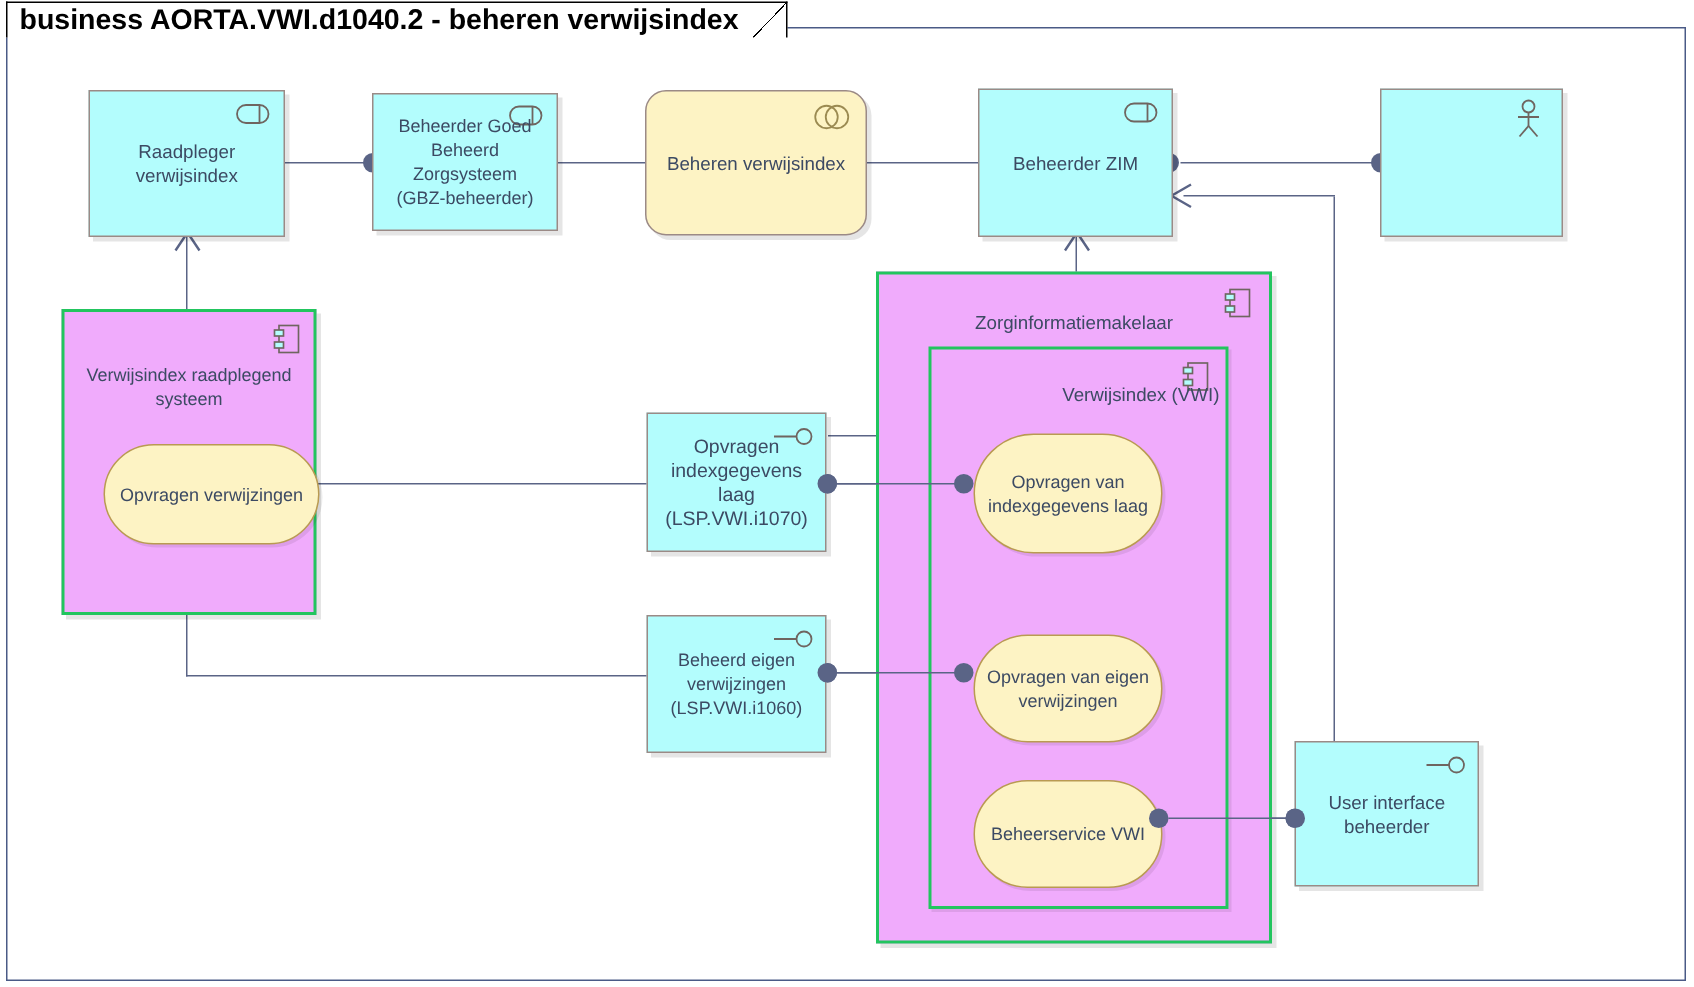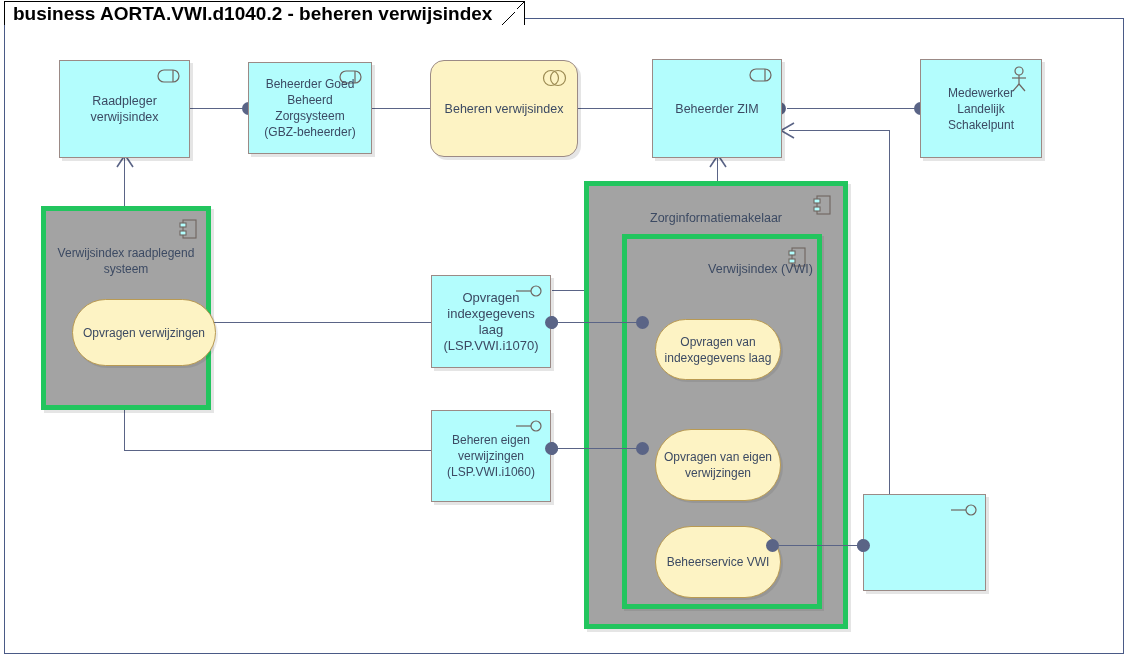--- a/index.html
+++ b/index.html
@@ -29,21 +29,21 @@
 
   
   .node{position:absolute;box-sizing:border-box;}
 
   .boxshape{
     background:#b3fdfd;border:1px solid #9b8a86;
     box-shadow:3px 3px 0 0 rgba(0,0,0,0.10);
     box-sizing:border-box;
   }
   .container{
-    background:#a3a3a3;border:5px solid #22c55e;
+    background:#f0abfc;border:2px solid #22c55e;
     box-shadow:3px 3px 0 0 rgba(0,0,0,0.10);
     box-sizing:border-box;
   }
   .ellipse{
     background:#fdf3c4;border:1px solid #b99a52;
     border-radius:46px;box-sizing:border-box;
     box-shadow:2px 2px 0 0 rgba(0,0,0,0.08);
   }
   .rounded-yellow{
     background:#fdf3c4;border:1px solid #9b8a86;
@@ -174,22 +174,20 @@
   </div>
 
   <div class="node boxshape" style="left:920px;top:59px;width:122px;height:99px;">
     <svg class="icon" style="right:12px;top:6px;" width="20" height="26" viewBox="0 0 20 26">
       <circle cx="10" cy="5" r="4" fill="none" stroke="#6f6560" stroke-width="1.2"></circle>
       <line x1="10" y1="9" x2="10" y2="18" stroke="#6f6560" stroke-width="1.2"></line>
       <line x1="3" y1="12" x2="17" y2="12" stroke="#6f6560" stroke-width="1.2"></line>
       <line x1="10" y1="18" x2="4" y2="25" stroke="#6f6560" stroke-width="1.2"></line>
       <line x1="10" y1="18" x2="16" y2="25" stroke="#6f6560" stroke-width="1.2"></line>
     </svg>
-    <div class="label center" style="font-size:12px;">Medewerker Landelijk
-Schakelpunt</div>
   </div>
 
   <div class="node container" style="left:41px;top:206px;width:170px;height:204px;">
     <svg class="icon" style="right:9px;top:8px;" width="18" height="20" viewBox="0 0 18 20">
       <rect x="4" y="1" width="13" height="18" fill="none" stroke="#6f6560" stroke-width="1.1"></rect>
       <rect x="1" y="4" width="6" height="4" fill="#b3fdfd" stroke="#6f6560" stroke-width="1.1"></rect>
       <rect x="1" y="12" width="6" height="4" fill="#b3fdfd" stroke="#6f6560" stroke-width="1.1"></rect>
     </svg>
     <div class="label top" style="font-size:12px;">Verwijsindex raadplegend
 systeem</div>
@@ -207,62 +205,64 @@
     <div class="label center" style="font-size:13px;">Opvragen
 indexgegevens laag
 (LSP.VWI.i1070)</div>
   </div>
 
   <div class="node boxshape" style="left:431px;top:410px;width:120px;height:92px;">
     <svg class="icon" style="right:7px;top:8px;" width="28" height="14" viewBox="0 0 28 14">
       <line x1="1" y1="7" x2="16" y2="7" stroke="#6f6560" stroke-width="1.2"></line>
       <circle cx="21" cy="7" r="5" fill="none" stroke="#6f6560" stroke-width="1.2"></circle>
     </svg>
-    <div class="label center" style="font-size:12px;">Beheren eigen
+    <div class="label center" style="font-size:12px;">Beheerd eigen
 verwijzingen
 (LSP.VWI.i1060)</div>
   </div>
 
   <div class="node container" style="left:584px;top:181px;width:264px;height:448px;">
     <svg class="icon" style="right:12px;top:9px;" width="18" height="20" viewBox="0 0 18 20">
       <rect x="4" y="1" width="13" height="18" fill="none" stroke="#6f6560" stroke-width="1.1"></rect>
       <rect x="1" y="4" width="6" height="4" fill="#b3fdfd" stroke="#6f6560" stroke-width="1.1"></rect>
       <rect x="1" y="12" width="6" height="4" fill="#b3fdfd" stroke="#6f6560" stroke-width="1.1"></rect>
     </svg>
     <div class="label" style="top:24px;font-size:12.5px;">Zorginformatiemakelaar</div>
 
     <div class="node container" style="left:33px;top:48px;width:200px;height:375px;box-shadow:2px 2px 0 0 rgba(0,0,0,0.08);">
       <svg class="icon" style="right:11px;top:8px;" width="18" height="20" viewBox="0 0 18 20">
         <rect x="4" y="1" width="13" height="18" fill="none" stroke="#6f6560" stroke-width="1.1"></rect>
         <rect x="1" y="4" width="6" height="4" fill="#b3fdfd" stroke="#6f6560" stroke-width="1.1"></rect>
         <rect x="1" y="12" width="6" height="4" fill="#b3fdfd" stroke="#6f6560" stroke-width="1.1"></rect>
       </svg>
       <div class="label" style="top:22px;font-size:12.5px;text-align:right;">Verwijsindex (VWI)</div>
 
-      <div class="ellipse" style="position:absolute;left:28px;top:80px;width:126px;height:61px;">
+      <div class="ellipse" style="position:absolute;left:28px;top:56px;width:126px;height:80px;">
         <div class="label center" style="font-size:12px;">Opvragen van
 indexgegevens laag</div>
       </div>
 
       <div class="ellipse" style="position:absolute;left:28px;top:190px;width:126px;height:72px;">
         <div class="label center" style="font-size:12px;">Opvragen van eigen
 verwijzingen</div>
       </div>
 
       <div class="ellipse" style="position:absolute;left:28px;top:287px;width:126px;height:72px;">
         <div class="label center" style="font-size:12px;">Beheerservice VWI</div>
       </div>
     </div>
   </div>
 
   <div class="node boxshape" style="left:863px;top:494px;width:123px;height:97px;">
     <svg class="icon" style="right:7px;top:8px;" width="28" height="14" viewBox="0 0 28 14">
       <line x1="1" y1="7" x2="16" y2="7" stroke="#6f6560" stroke-width="1.2"></line>
       <circle cx="21" cy="7" r="5" fill="none" stroke="#6f6560" stroke-width="1.2"></circle>
     </svg>
+    <div class="label center">User interface
+beheerder</div>
   </div>
 
   <div class="ball" style="left:636px;top:316px;z-index:30;"></div>
   <div class="ball" style="left:636px;top:442px;z-index:30;"></div>
   <div class="ball" style="left:766px;top:539px;z-index:30;"></div>
   <div class="line hline" style="left:779px;top:545px;width:90px;z-index:29;"></div>
   <div class="ball" style="left:857px;top:539px;z-index:30;"></div>
   <div class="line hline" style="left:558px;top:322px;width:90px;z-index:29;"></div>
   <div class="line hline" style="left:558px;top:448px;width:90px;z-index:29;"></div>
   <div class="ball" style="left:545px;top:316px;z-index:30;"></div>

